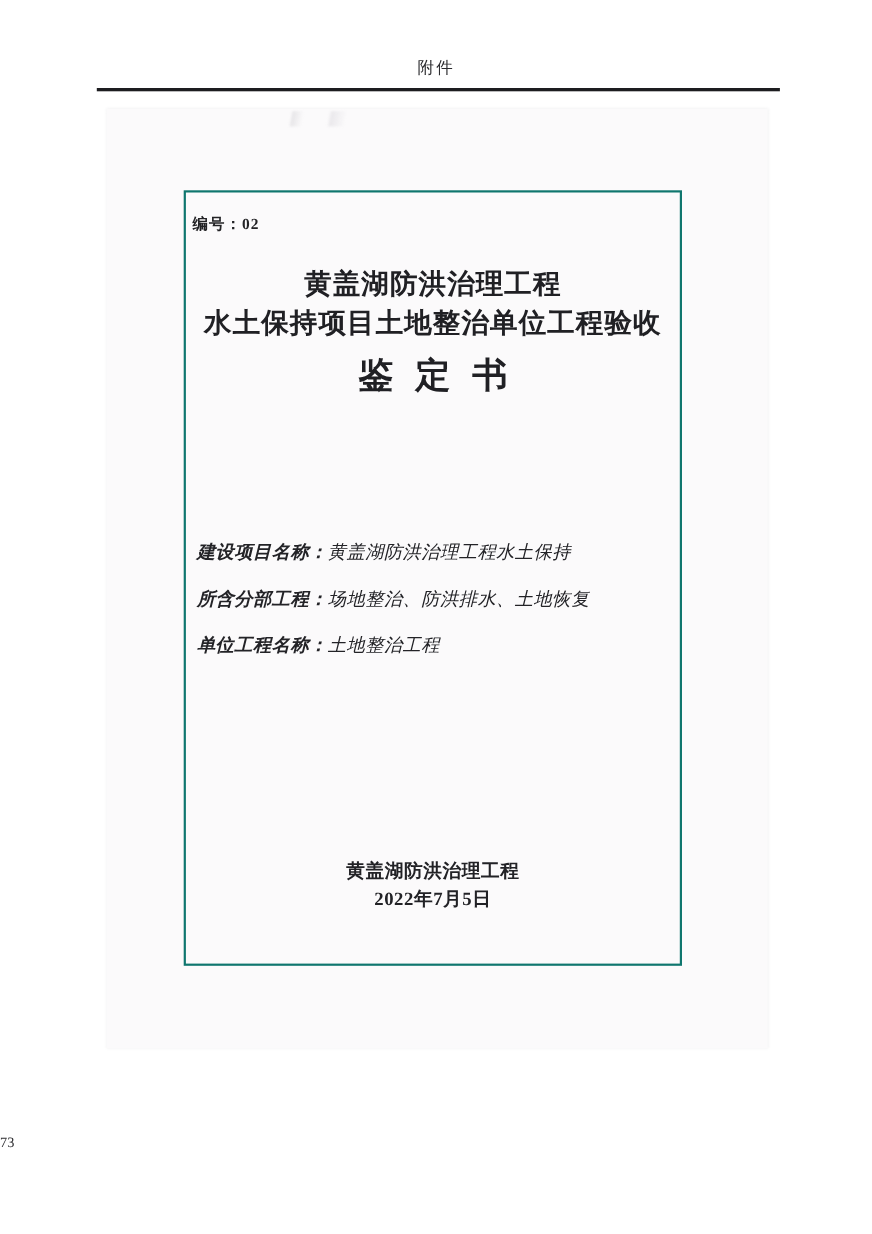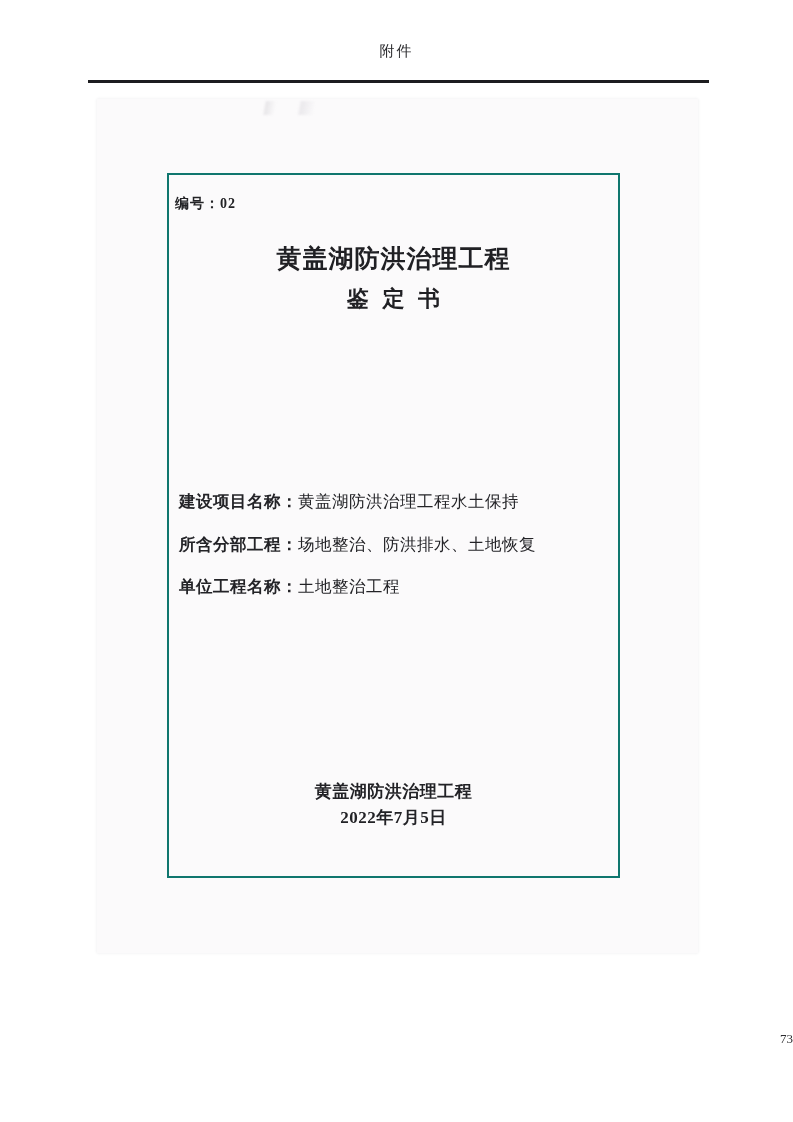--- a/index.html
+++ b/index.html
@@ -12,21 +12,21 @@
   .page {
     position: relative;
     width: 793px;
     height: 1122px;
     background: #ffffff;
     overflow: hidden;
   }
   
   .attachment-label {
     position: absolute;
-    top: 42px;
+    top: 52px;
     left: 0;
     width: 100%;
     text-align: center;
     font-size: 15px;
     letter-spacing: 2px;
     color: #2b2b2e;
   }
   
   .header-rule {
     position: absolute;
@@ -86,31 +86,32 @@
   }
   .title-line {
     font-size: 25px;
     font-weight: bold;
     line-height: 36px;
     letter-spacing: 1px;
     color: #202024;
   }
   .title-big {
     margin-top: 7px;
-    font-size: 22px;
+    font-size: 32px;
     font-weight: bold;
     letter-spacing: 0.62em;
     text-indent: 0.62em;
     color: #202024;
   }
   .fields-block {
     position: absolute;
     top: 316px;
     left: 10px;
     width: 430px;
+    font-style: italic;
   }
   .field-row {
     height: 42.5px;
     font-size: 16.5px;
     white-space: nowrap;
     color: #232327;
   }
   .field-label {
     font-weight: bold;
     letter-spacing: 0.5px;
@@ -131,21 +132,21 @@
     font-weight: bold;
     line-height: 25.5px;
     letter-spacing: 0.5px;
     color: #222226;
   }
   .page-number {
     position: absolute;
     top: 1031px;
     left: 0;
     width: 100%;
-    text-align: right;
+    text-align: left;
     font-size: 13px;
     color: #2c2c2f;
   }
 </style>
 </head>
 <body>
 
 <div class="page">
 
   <div class="attachment-label">附件</div>
@@ -155,20 +156,21 @@
   <div class="scan-sheet">
 
     <div class="scan-smudge"></div>
 
     <div class="cert-frame">
 
       <div class="doc-number">编号：02</div>
 
       <div class="title-block">
         <div class="title-line">黄盖湖防洪治理工程</div>
+        <div class="title-line">水土保持项目土地整治单位工程验收</div>
         <div class="title-big">鉴定书</div>
       </div>
 
       <div class="fields-block">
         <div class="field-row">
           <span class="field-label">建设项目名称：</span><span class="field-value">黄盖湖防洪治理工程水土保持</span>
         </div>
         <div class="field-row">
           <span class="field-label">所含分部工程：</span><span class="field-value">场地整治、防洪排水、土地恢复</span>
         </div>

